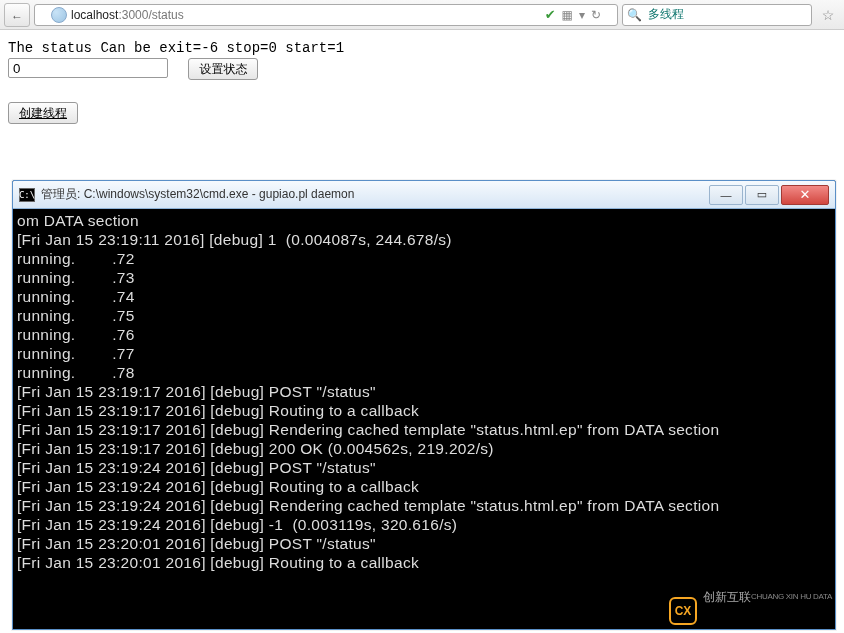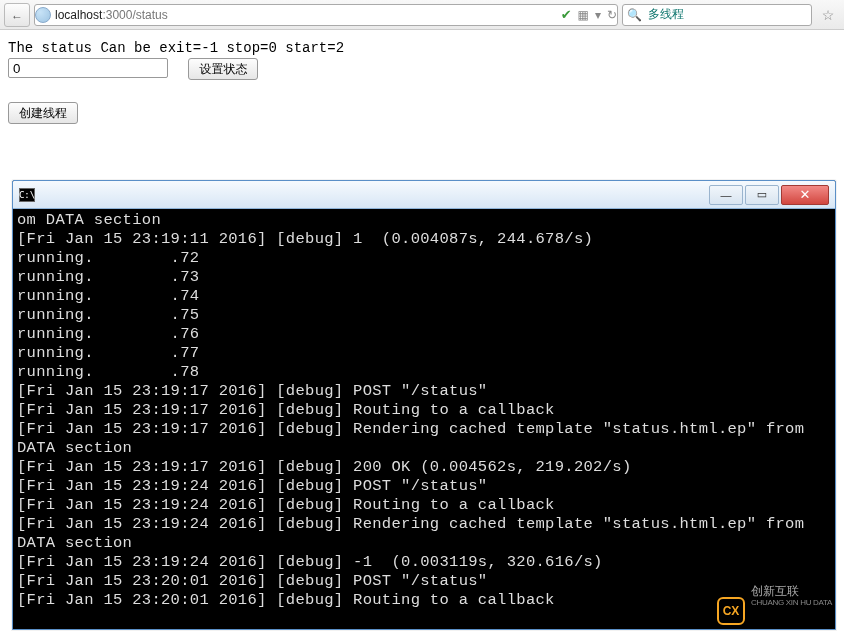--- a/index.html
+++ b/index.html
@@ -31,21 +31,21 @@
     display:flex; align-items:center; justify-content:center;
     color:#555;
   }
   .urlbox {
     flex: 1;
     height: 22px;
     border: 1px solid #aaa;
     border-radius: 3px;
     background: #fff;
     display:flex; align-items:center;
-    padding: 0 0;
+    padding: 0 16px;
     gap:4px;
   }
   .urlbox .globe {
     width:16px; height:16px; border-radius:50%;
     background: radial-gradient(circle at 30% 30%, #c8e3f7, #9ec5e3);
     border:1px solid #88aacc;
   }
   .url-text { font-size:12px; color:#777; }
   .url-text .host { color:#222; }
   .urlbox .right-icons { margin-left:auto; display:flex; gap:6px; align-items:center; color:#888; font-size:12px;}
@@ -76,21 +76,21 @@
   }
   .form-btn {
     height:22px;
     border:1px solid #999;
     border-radius:3px;
     background: linear-gradient(#fdfdfd,#e6e6e6);
     padding: 1px 10px;
     font-size:12px;
     margin-left: 12px;
   }
-  .second-btn { margin-top: 20px; margin-left:0; }
+  .second-btn { margin-top: 20px; margin-left:0;text-decoration:underline; }
 
   .console-window {
     position:absolute;
     left:12px; top:180px;
     width: 824px; height: 450px;
     border:1px solid #5a8fc7;
     border-radius: 2px 2px 0 0;
     box-shadow: 0 0 0 1px rgba(0,0,0,0.05);
     background:#000;
     overflow:hidden;
@@ -119,41 +119,41 @@
     border-radius:2px; margin-left:2px;
   }
   .win-btn.close {
     width:48px;
     background: linear-gradient(#f28a86,#d24740);
     border:1px solid #a23a34;
     color:#fff; font-size:13px;
   }
   .console-body {
     padding: 2px 4px;
-    font-family: Liberation Mono, monospace;
+    font-family: Liberation Sans, sans-serif;
     font-size: 15.5px;
     line-height: 19px;
     color:#ddd;
     white-space: pre-wrap;
     letter-spacing: 0.3px;
   }
 
   .watermark {
     position:absolute;
     right:12px; bottom:8px;
     display:flex; align-items:center; gap:6px;
     color:#888; font-size:11px;
     background: rgba(255,255,255,0.0);
   }
   .watermark .badge {
     width:28px; height:28px; border:2px solid #f6a623; border-radius:6px;
     display:flex; align-items:center; justify-content:center;
     color:#f6a623; font-weight:bold; font-size:12px; font-family:sans-serif;margin-top:29px;
   }
-  .watermark .txtstack { display:flex; flex-direction:column; line-height:12px; }
+  .watermark .txtstack { display:flex; flex-direction:row; line-height:12px;align-items:flex-end; }
   .watermark .cn { color:#aaa; font-size:12px; }
   .watermark .py { color:#888; font-size:8px; letter-spacing:-0.3px; }
 </style>
 </head>
 <body>
 
 <div class="toolbar">
   <div class="nav-btn">
     <span>←</span>
   </div>
@@ -170,33 +170,34 @@
     </span>
   </div>
   <div class="searchbox">
     <span>🔍</span>
     <input value="多线程" style="">
   </div>
   <div class="star-btn">☆</div>
 </div>
 
 <div class="page">
-  <div class="line">The status Can be exit=-1 stop=0 start=2</div>
+  <div class="line">The status Can be exit=-6 stop=0 start=1</div>
   <div class="line">
     <input class="form-input" value="0" style="">
     <button class="form-btn">设置状态</button>
   </div>
   <div class="line">
     <button class="form-btn second-btn">创建线程</button>
   </div>
 </div>
 
 <div class="console-window">
   <div class="titlebar">
     <span class="cmd-ico">C:\</span>
+    <span>管理员: C:\windows\system32\cmd.exe - gupiao.pl  daemon</span>
     <div class="win-btns">
       <div class="win-btn">—</div>
       <div class="win-btn">▭</div>
       <div class="win-btn close">✕</div>
     </div>
   </div>
   <div class="console-body" id="console-body">om DATA section
 [Fri Jan 15 23:19:11 2016] [debug] 1  (0.004087s, 244.678/s)
 running.        .72
 running.        .73

